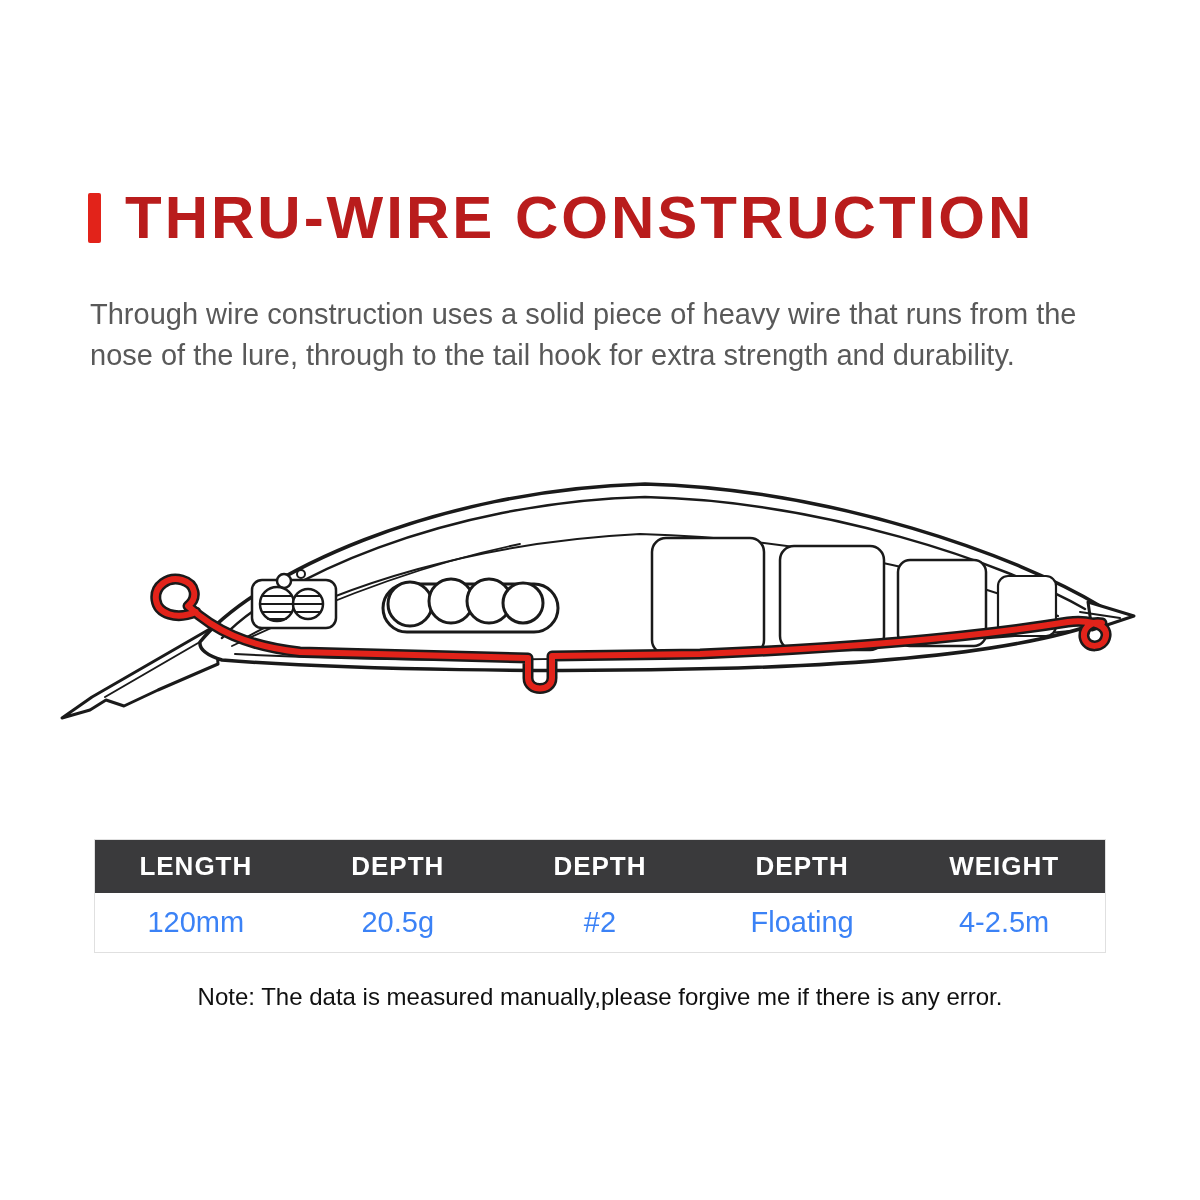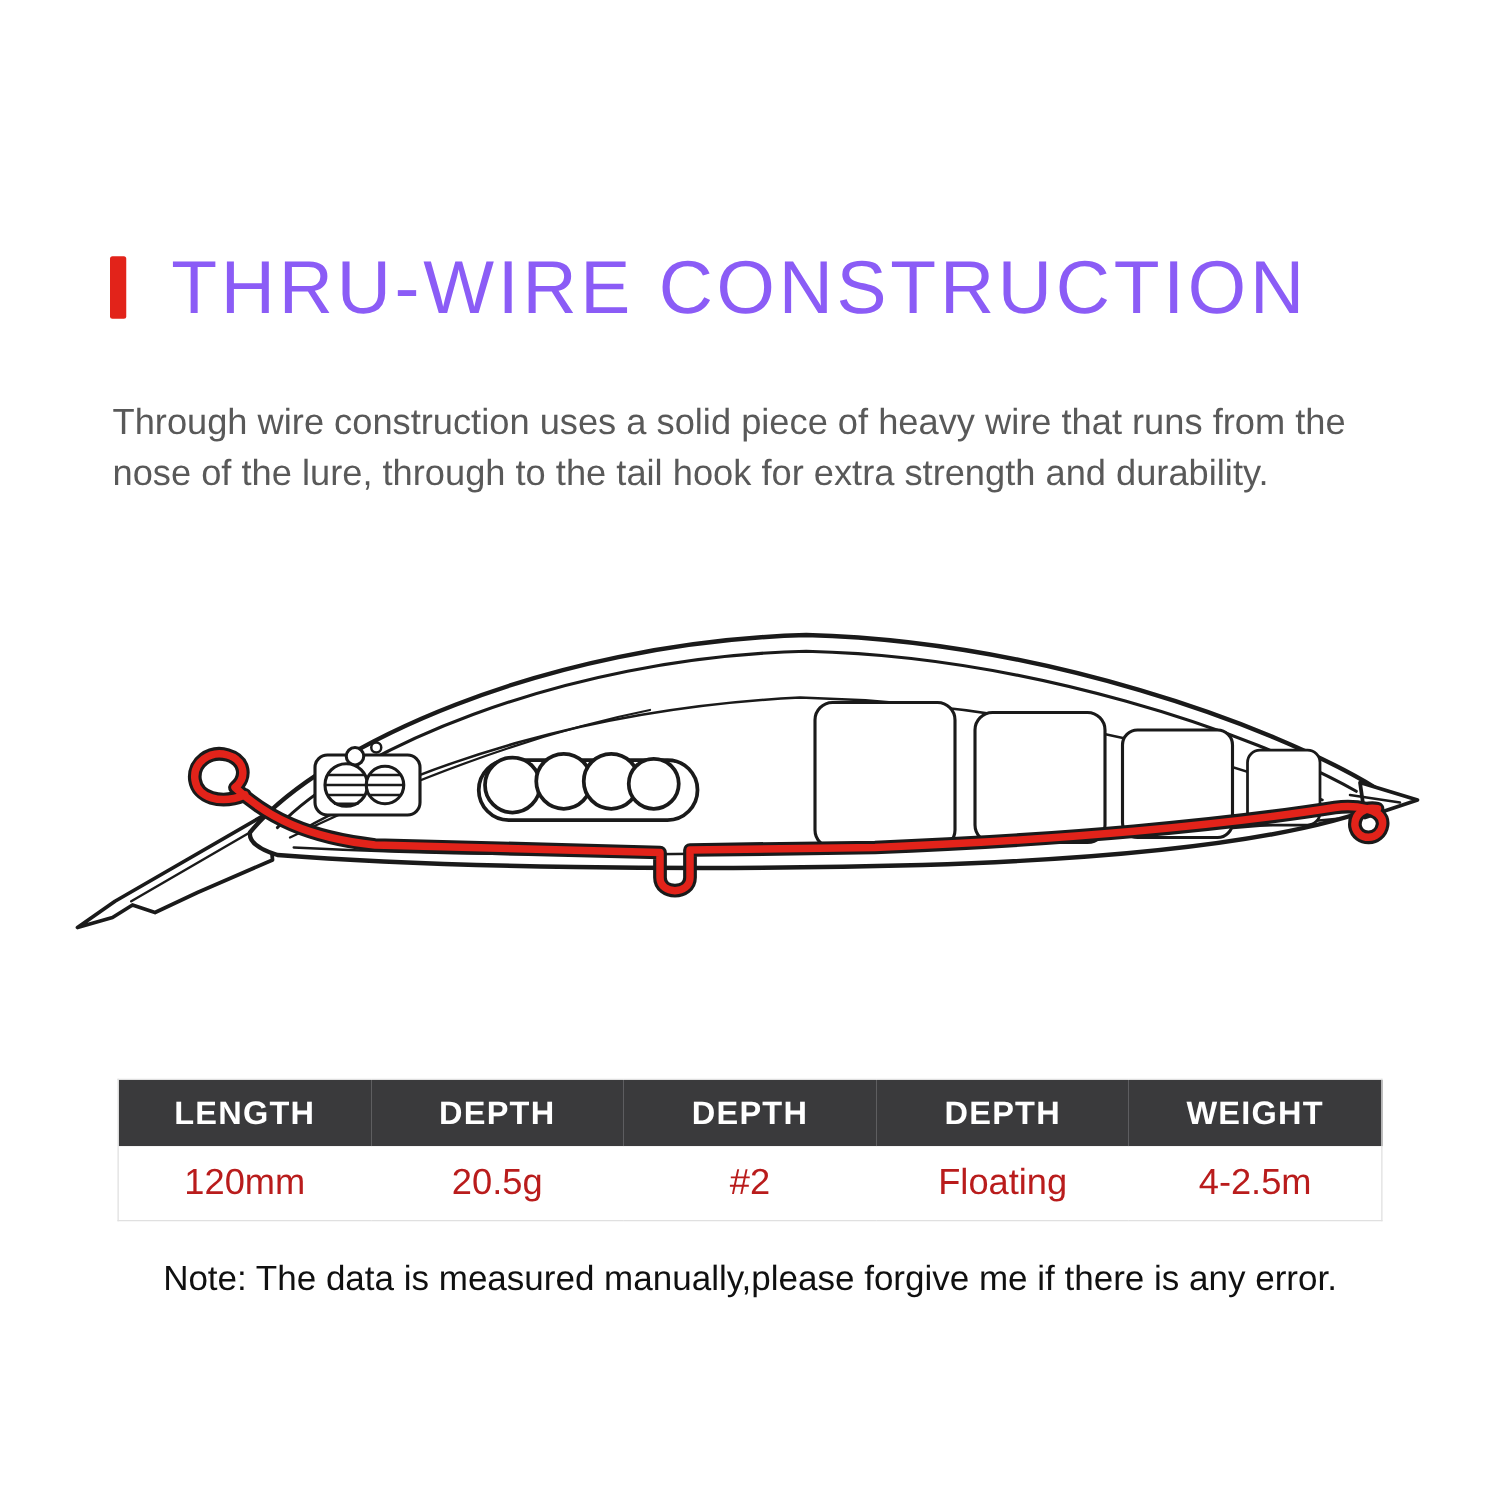--- a/index.html
+++ b/index.html
@@ -8,22 +8,22 @@
     width:1200px;height:1200px;background:#ffffff;
     font-family:"Liberation Sans", sans-serif;
     overflow:hidden;
   }
   .page{width:1200px;height:1200px;position:relative;background:#fff;}
 
   .header{padding:183px 60px 0 88px;}
   .title-row{display:flex;align-items:center;gap:24px;}
   .accent-bar{width:13px;height:50px;background:var(--accent);border-radius:2px;flex:0 0 auto;}
   .page-title{
-    margin:12px;font-size:60px;font-weight:normal;letter-spacing:3px;
-    color:#8b5cf6;white-space:nowrap;
+    margin:0;font-size:60px;font-weight:bold;letter-spacing:3px;
+    color:#b91c1c;white-space:nowrap;
   }
   .desc{
     margin:42px 0 0 2px;max-width:1010px;
     font-size:29px;line-height:1.42;color:#595959;
   }
 
   .diagram-wrap{margin-top:58px;}
   .diagram-wrap svg{display:block;}
   .ln{fill:none;stroke:var(--ink);stroke-linecap:round;stroke-linejoin:round;}
   .fillw{fill:#ffffff;}
@@ -32,25 +32,25 @@
 
   .spec-table{
     width:1012px;margin:30px auto 0;border-collapse:collapse;text-align:center;
     border:1px solid #e0e0e0;table-layout:fixed;
   }
   .spec-table th{
     background:#3a3a3c;color:#ffffff;font-size:26px;font-weight:bold;
     letter-spacing:1px;padding:11px 0;border:none;
   }
   .spec-table td{
-    font-size:29px;color:#b91c1c;padding:13px 16px;background:#fff;
+    font-size:29px;color:#3b82f6;padding:13px 16px;background:#fff;
   }
 
   .note{
-    margin-top:30px;text-align:center;font-size:28px;color:#101010;
+    margin-top:30px;text-align:center;font-size:24px;color:#101010;
   }
 </style>
 </head>
 <body>
 
 <div class="page">
 
   <div class="header">
     <div class="title-row">
       <span class="accent-bar"></span>

